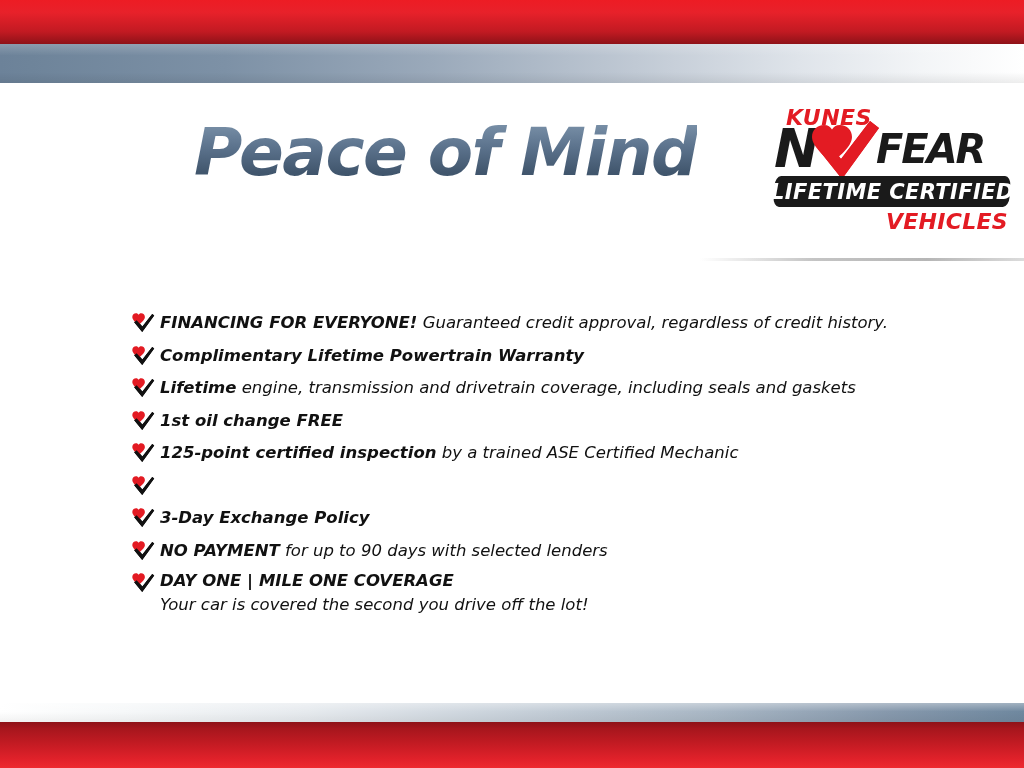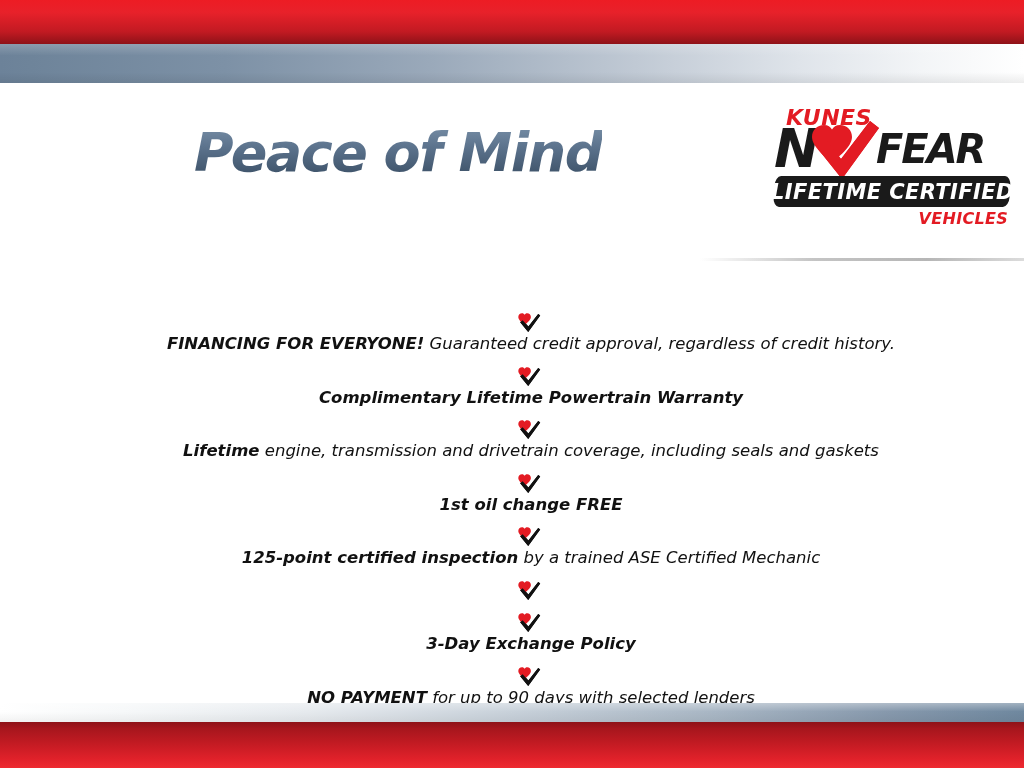--- a/index.html
+++ b/index.html
@@ -78,21 +78,21 @@
     -webkit-background-clip: text;
     background-clip: text;
     color: transparent;
     -webkit-text-fill-color: transparent;
     white-space: nowrap;
   }
   .headline-line2 {
     font-family: "DejaVu Sans", sans-serif;
     font-style: italic;
     font-weight: 700;
-    font-size: 54px;
+    font-size: 66px;
     line-height: 70px;
     letter-spacing: -1.5px;
     padding-left: 61px;
     background: linear-gradient(to bottom, #7e93ab 0%, #5d7governed 0%, #5d748e 40%, #41566d 78%, #3a4f66 100%);
     background: linear-gradient(to bottom, #8097ae 0%, #5d748e 40%, #41566d 78%, #39506a 100%);
     -webkit-background-clip: text;
     background-clip: text;
     color: transparent;
     -webkit-text-fill-color: transparent;
     white-space: nowrap;
@@ -175,37 +175,36 @@
     letter-spacing: 0.4px;
     transform: skewX(4deg);
     white-space: nowrap;
   }
   #logo-vehicles {
     position: absolute;
     right: 4px; top: 104px;
     font-family: "DejaVu Sans", sans-serif;
     font-weight: 700;
     font-style: italic;
-    font-size: 16px;
+    font-size: 22px;
     color: #e31b23;
     letter-spacing: 0.3px;
   }
 
   
   #bullet-list {
     position: absolute;
     left: 131px; top: 310px;
     width: 800px;
   }
   .bullet-row {
     display: flex;
-    align-items: center;
+    align-items: flex-end;
     margin-bottom: 9.5px;
     min-height: 22px;
-    flex-direction: column;
   }
   .bullet-icon {
     flex: 0 0 auto;
     width: 24px;
     height: 21px;
     margin-right: 5px;
     margin-top: 2px;
     position: relative;
   }
   .bullet-text {
@@ -333,16 +332,27 @@
       <span class="bullet-text"><b>3-Day Exchange Policy</b><span></span></span>
     </div>
     <div class="bullet-row">
       <span class="bullet-icon"><svg viewBox="0 0 24 21" width="24" height="21">
           <path d="M11.2 20 L3.2 10.2 L5.6 8.2 L11.4 14.6 L21.2 2.0 L23.2 3.6 Z" fill="#111111"></path>
           <path d="M5.0 1.2 C2.9 1.2 1.3 2.8 1.3 4.9 C1.3 8.1 5.7 11.1 7.6 13.1 C9.5 11.1 13.9 8.1 13.9 4.9 C13.9 2.8 12.3 1.2 10.2 1.2 C8.9 1.2 8.1 1.9 7.6 2.7 C7.1 1.9 6.3 1.2 5.0 1.2 Z" fill="#e31b23"></path>
           <path d="M11.2 20 L3.2 10.2 L5.6 8.2 L11.4 14.6 L21.2 2.0 L23.2 3.6 Z" fill="#111111"></path>
         </svg></span>
       <span class="bullet-text"><b>NO PAYMENT</b><span> for up to 90 days with selected lenders</span></span>
     </div>
+    <div class="bullet-row last-row">
+      <div class="top-line">
+        <span class="bullet-icon"><svg viewBox="0 0 24 21" width="24" height="21">
+            <path d="M11.2 20 L3.2 10.2 L5.6 8.2 L11.4 14.6 L21.2 2.0 L23.2 3.6 Z" fill="#111111"></path>
+            <path d="M5.0 1.2 C2.9 1.2 1.3 2.8 1.3 4.9 C1.3 8.1 5.7 11.1 7.6 13.1 C9.5 11.1 13.9 8.1 13.9 4.9 C13.9 2.8 12.3 1.2 10.2 1.2 C8.9 1.2 8.1 1.9 7.6 2.7 C7.1 1.9 6.3 1.2 5.0 1.2 Z" fill="#e31b23"></path>
+            <path d="M11.2 20 L3.2 10.2 L5.6 8.2 L11.4 14.6 L21.2 2.0 L23.2 3.6 Z" fill="#111111"></path>
+          </svg></span>
+        <span class="bullet-text"><b>DAY ONE | MILE ONE COVERAGE</b></span>
+      </div>
+      <div class="bullet-subtext">Your car is covered the second you drive off the lot!</div>
+    </div>
   </div>
 
 <div id="bottom-gray-band"></div>
 <div id="bottom-red-band"></div>
 
 </body></html>

